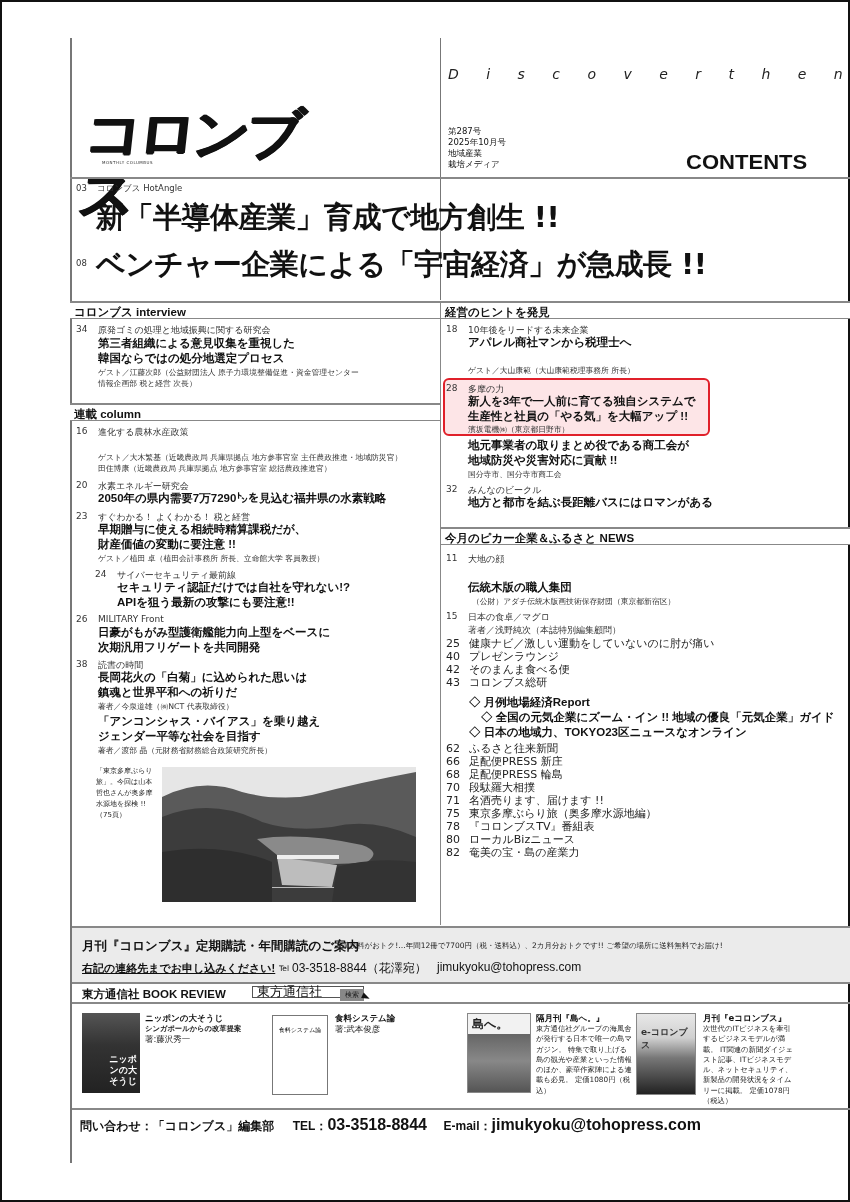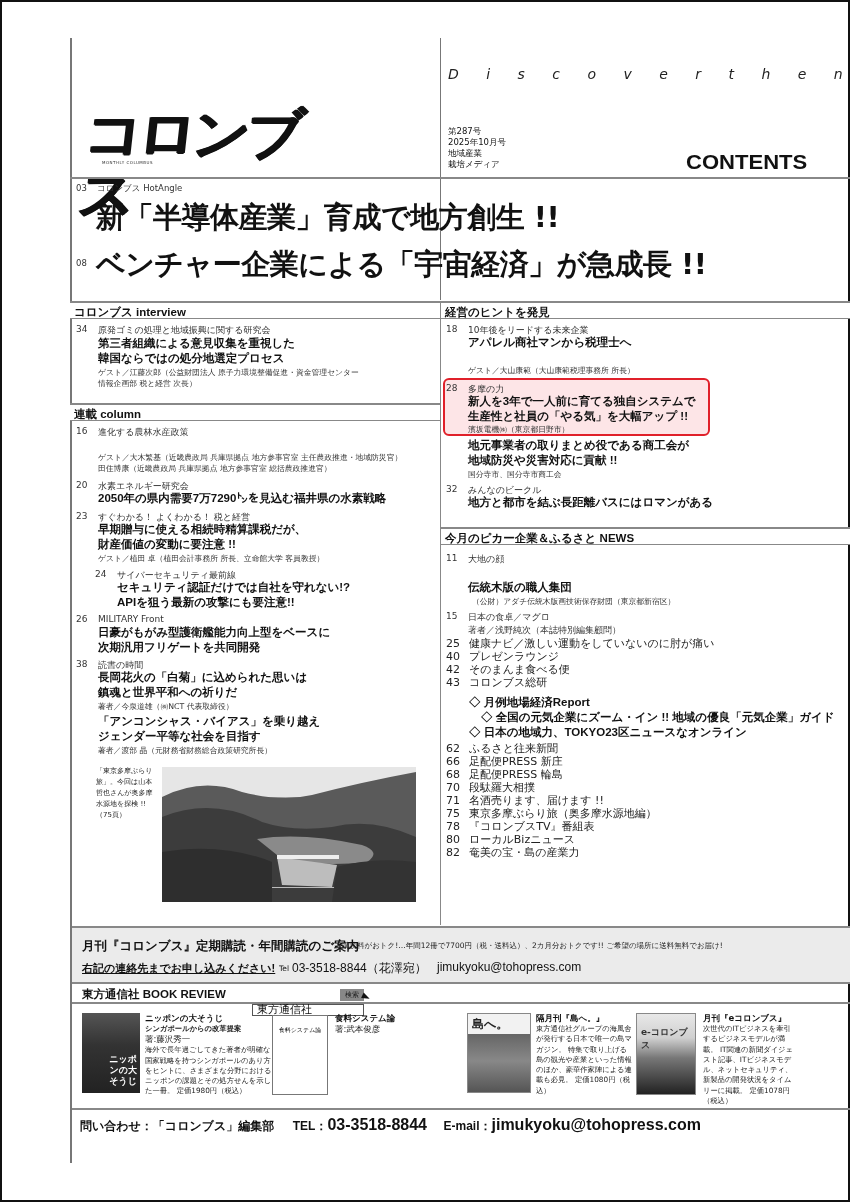--- a/index.html
+++ b/index.html
@@ -33,21 +33,21 @@
   .photo { position: absolute; left: 162px; top: 767px; width: 254px; height: 135px; overflow: hidden; background: linear-gradient(180deg, #e8e8e8 0%, #cfcfcf 18%, #6f6f6f 28%, #4a4a4a 45%, #3a3a3a 100%); }
   .sub-box { position: absolute; left: 72px; top: 926px; width: 778px; height: 58px; background: #ebebeb; border-top: 2px solid #888; border-bottom: 2px solid #888; }
   .sub-title { position: absolute; left: 10px; top: 10px; font-weight: bold; font-size: 12.5px; white-space: nowrap; font-family: "Liberation Sans", sans-serif; }
   .sub-note { position: absolute; left: 270px; top: 13px; font-size: 7.5px; white-space: nowrap; color: #222; }
   .sub-apply { position: absolute; left: 10px; top: 33px; font-weight: bold; font-size: 11px; text-decoration: underline; white-space: nowrap; font-family: "Liberation Sans", sans-serif; }
   .sub-tel-lbl { position: absolute; left: 207px; top: 36px; font-size: 7.5px; }
   .sub-tel { position: absolute; left: 220px; top: 32px; font-size: 12px; white-space: nowrap; font-family: "Liberation Sans", sans-serif; }
   .sub-mail { position: absolute; left: 365px; top: 32px; font-size: 12px; white-space: nowrap; font-family: "Liberation Sans", sans-serif; }
   .br-head { position: absolute; left: 72px; top: 984px; width: 778px; height: 20px; border-bottom: 2px solid #888; }
   .br-title { position: absolute; left: 10px; top: 3px; font-weight: bold; font-size: 11.5px; white-space: nowrap; font-family: "Liberation Sans", sans-serif; }
-  .br-search { position: absolute; left: 180px; top: 20px; width: 112px; height: 12px; border: 1px solid #555; font-size: 11px; line-height: 10px; padding-left: 4px; background: #fff; }
+  .br-search { position: absolute; left: 180px; top: 2px; width: 112px; height: 12px; border: 1px solid #555; font-size: 13px; line-height: 10px; padding-left: 4px; background: #fff; }
   .br-btn { position: absolute; left: 268px; top: 5px; width: 24px; height: 12px; background: #888; font-size: 7px; line-height: 12px; text-align: center; color: #222; }
   .cursor { position: absolute; left: 290px; top: 10px; width: 0; height: 0; border-left: 8px solid #111; border-top: 3px solid transparent; border-bottom: 3px solid transparent; transform: rotate(25deg); }
   .book { position: absolute; top: 1013px; }
   .book .cover { position: absolute; left: 0; top: 0; }
   .book .info { position: absolute; top: 0; font-size: 7.3px; line-height: 10.3px; color: #222; }
   .book .btitle { font-weight: bold; font-size: 8.5px; line-height: 11px; color: #111; white-space: nowrap; }
   .book .bsub { font-weight: bold; font-size: 7.3px; white-space: nowrap; }
   .book .bauth { font-size: 8.5px; line-height: 11px; white-space: nowrap; }
   .contact-line { position: absolute; left: 72px; top: 1108px; width: 778px; height: 2px; background: #888; }
   .contact { position: absolute; left: 80px; top: 1116px; font-weight: bold; white-space: nowrap; font-family: "Liberation Sans", sans-serif; }
@@ -230,21 +230,20 @@
 </div>
 
 <div class="book" style="left:82px;">
   <div class="cover" style="width:58px; height:80px; background:linear-gradient(180deg,#555 0%,#333 40%,#222 100%);">
     <div style="position:absolute; right:3px; bottom:6px; color:#fff; font-weight:bold; font-size:9px; line-height:11px; width:28px; text-align:right;">ニッポンの大そうじ</div>
   </div>
   <div class="info" style="left:63px; width:130px;">
     <div class="btitle">ニッポンの大そうじ</div>
     <div class="bsub">シンガポールからの改革提案</div>
     <div class="bauth">著:藤沢秀一</div>
-    <div>海外で長年過ごしてきた著者が明確な国家戦略を持つシンガポールのあり方をヒントに、さまざまな分野におけるニッポンの課題とその処方せんを示した一冊。 定価1980円（税込）</div>
   </div>
 </div>
 
 <div class="book" style="left:272px;">
   <div class="cover" style="width:56px; height:80px; top:2px; border:1px solid #777; background:#fff;">
     <div style="position:absolute; left:0; width:54px; top:10px; text-align:center; font-size:6px;">食料システム論</div>
   </div>
   <div class="info" style="left:63px; width:122px;">
     <div class="btitle">食料システム論</div>
     <div class="bauth">著:武本俊彦</div>

